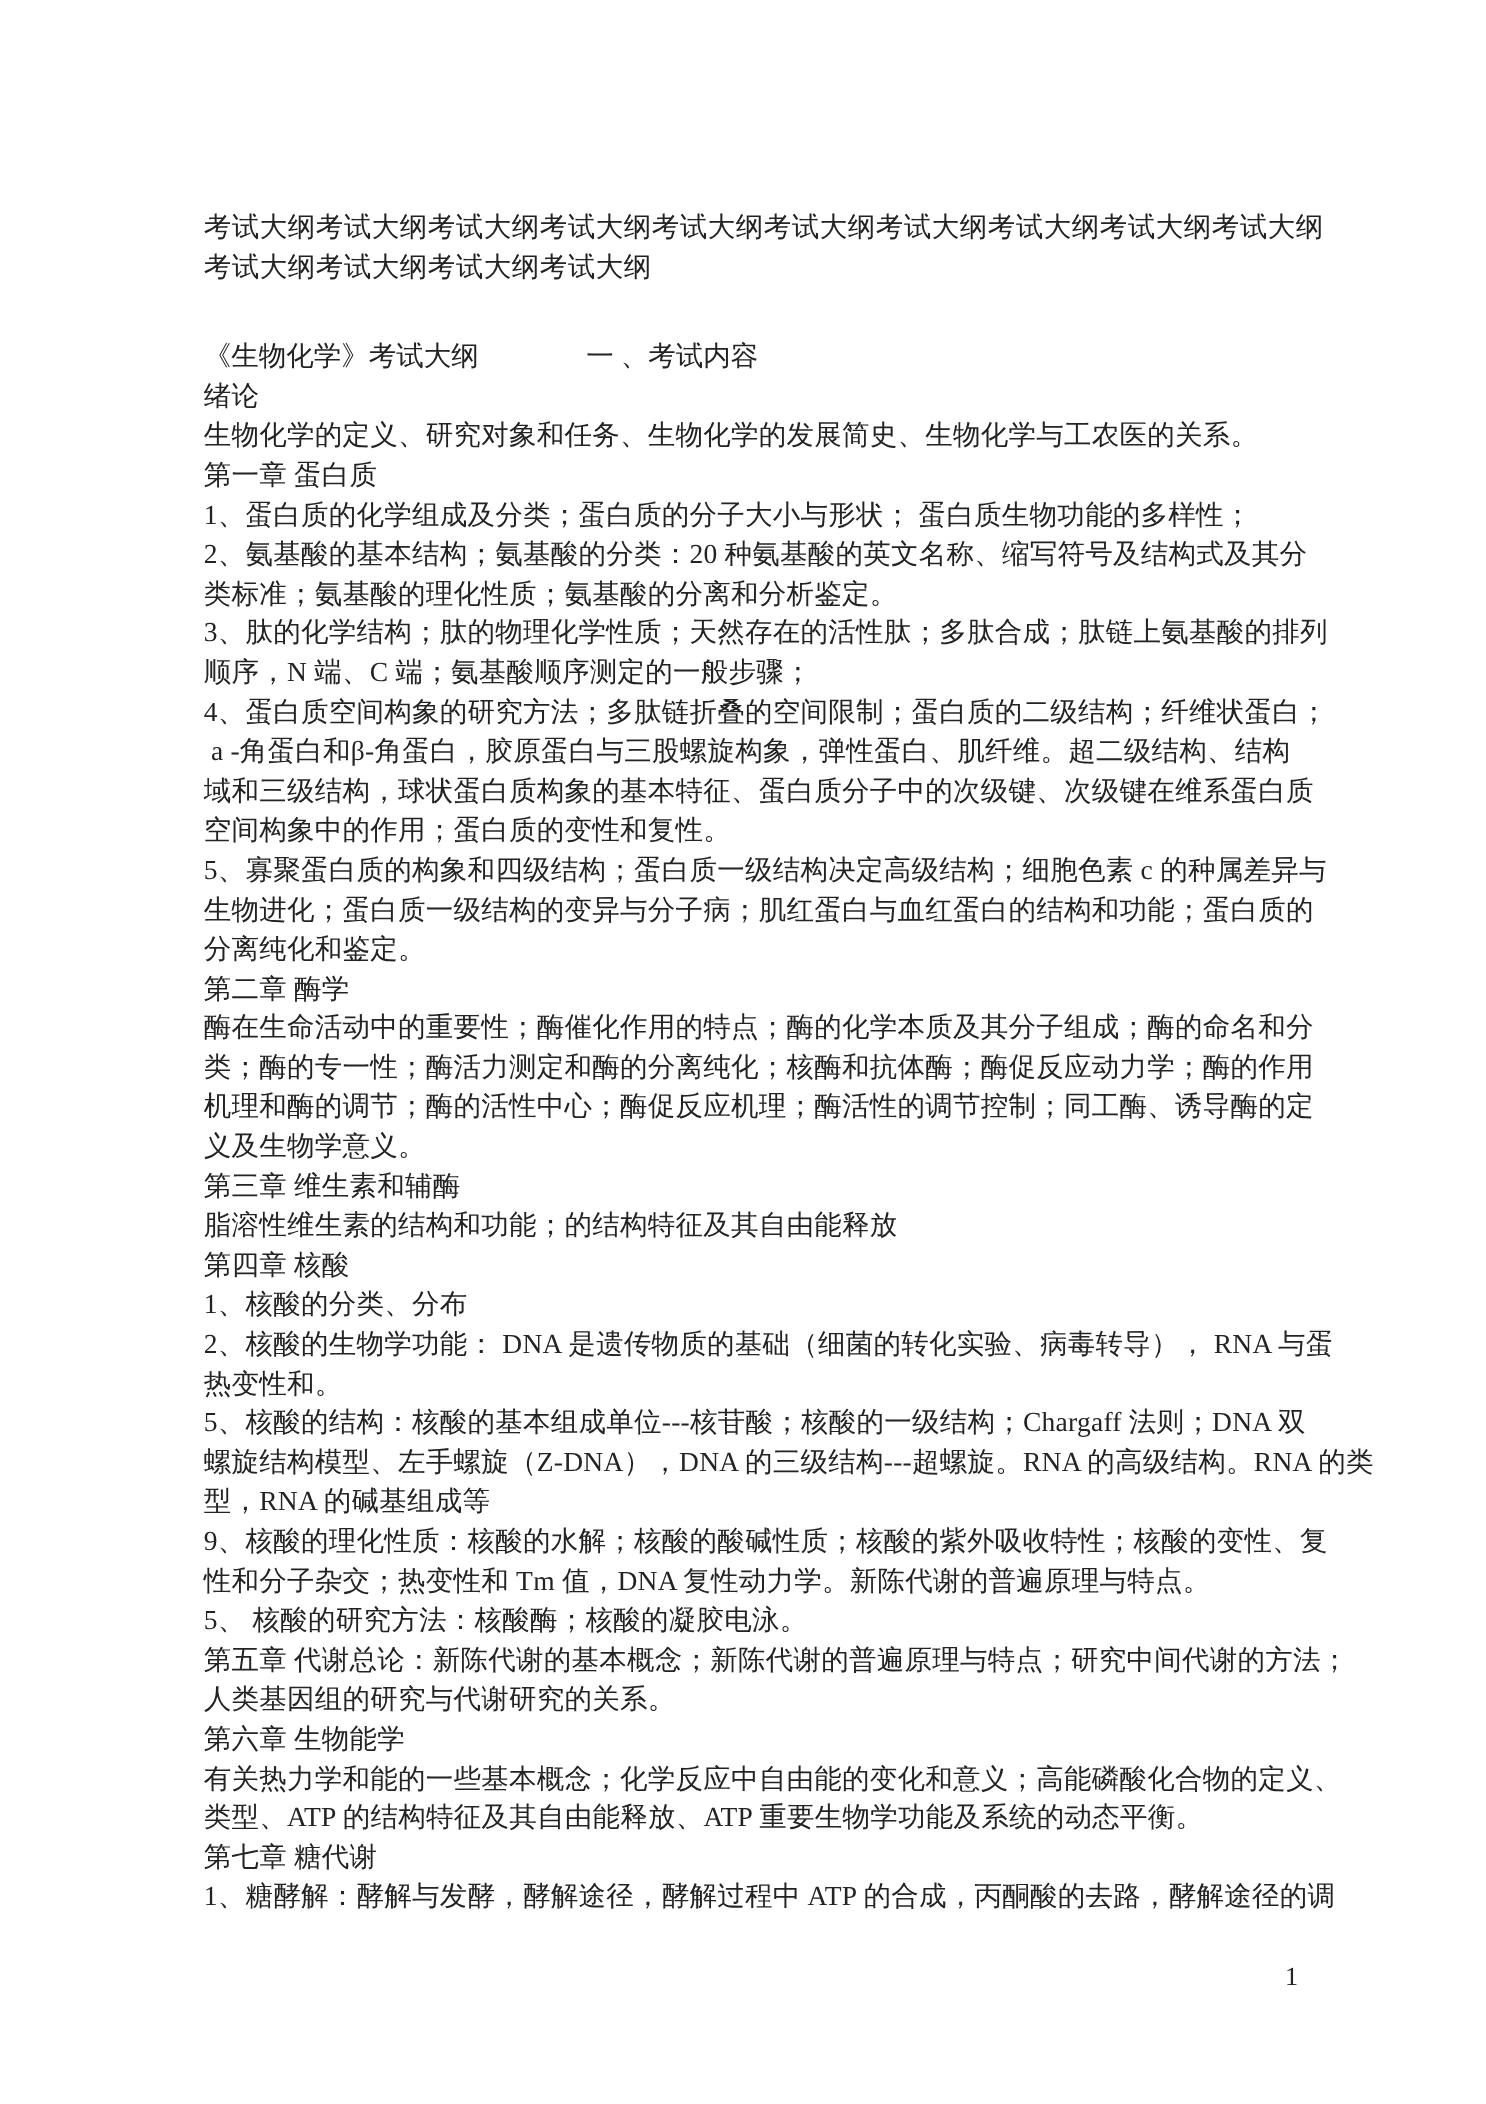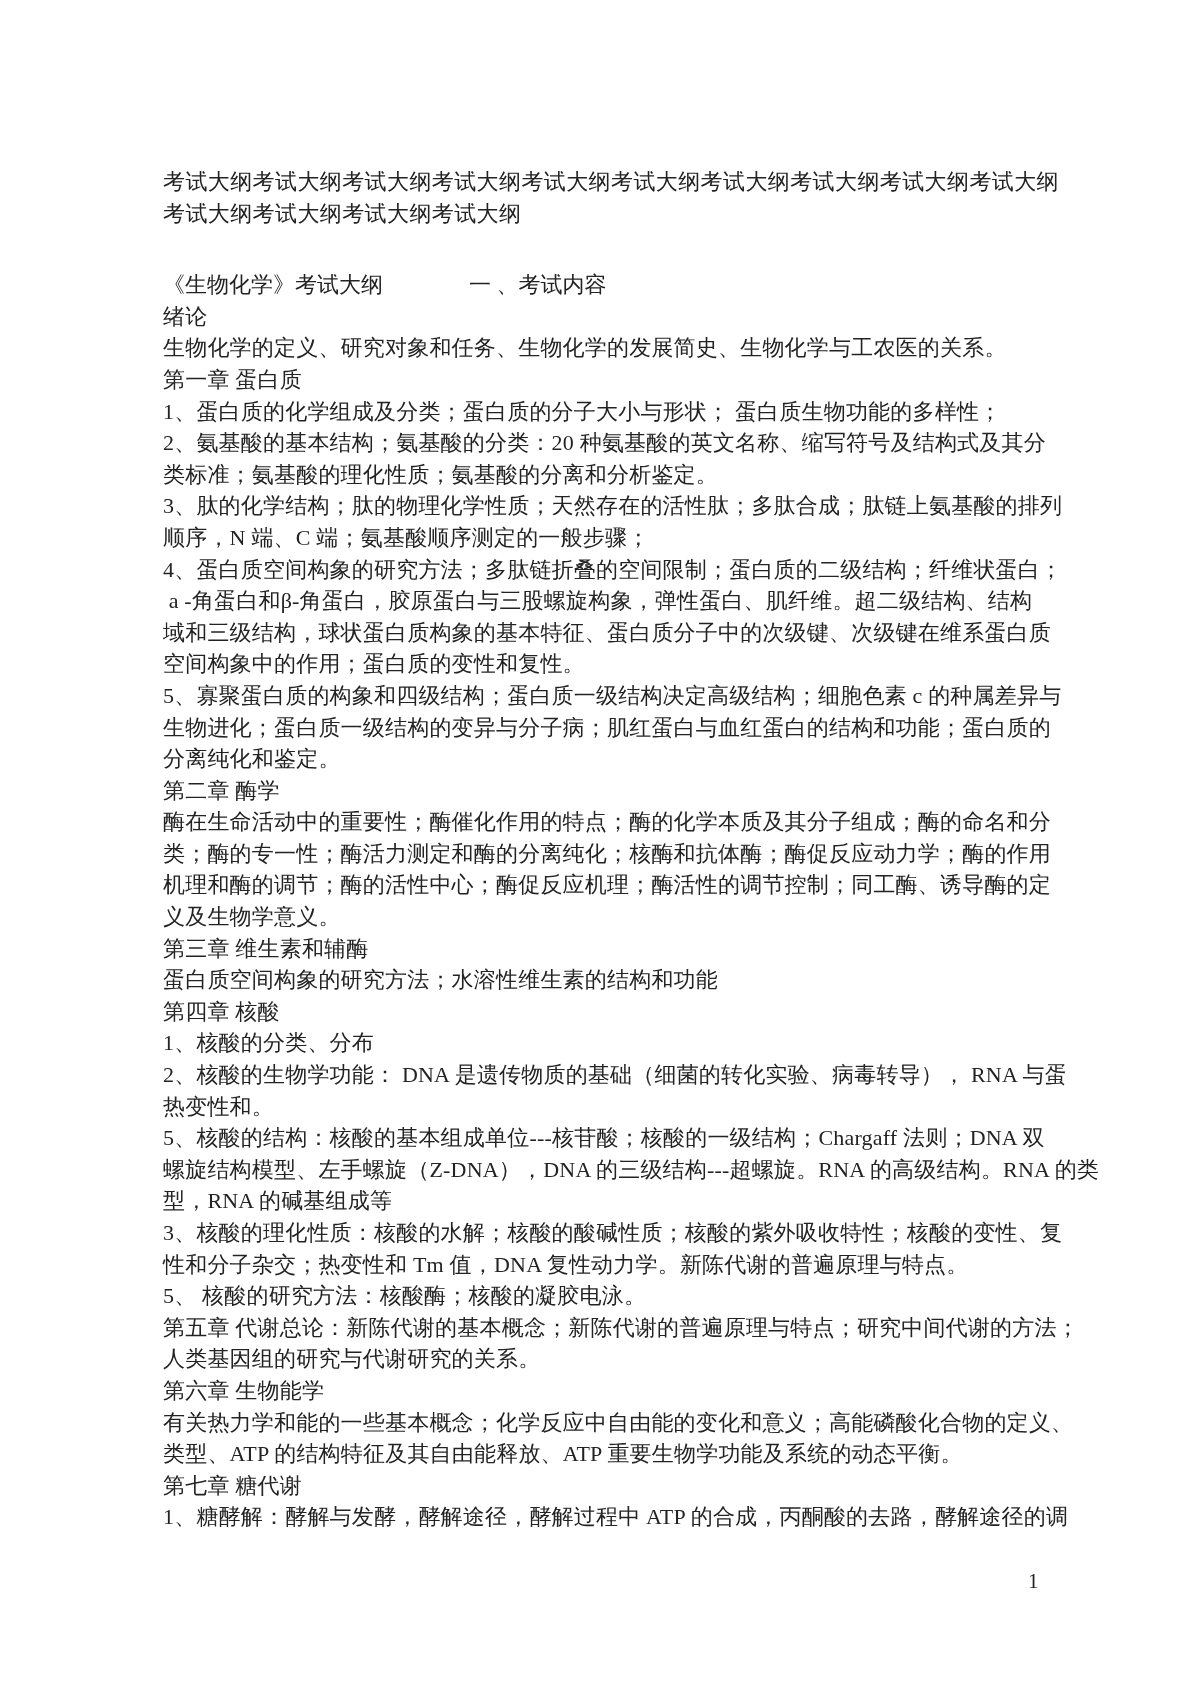--- a/index.html
+++ b/index.html
@@ -81,29 +81,29 @@
         <div class="line">空间构象中的作用；蛋白质的变性和复性。</div>
         <div class="line">5、寡聚蛋白质的构象和四级结构；蛋白质一级结构决定高级结构；细胞色素 c 的种属差异与</div>
         <div class="line">生物进化；蛋白质一级结构的变异与分子病；肌红蛋白与血红蛋白的结构和功能；蛋白质的</div>
         <div class="line">分离纯化和鉴定。</div>
         <div class="line">第二章 酶学</div>
         <div class="line">酶在生命活动中的重要性；酶催化作用的特点；酶的化学本质及其分子组成；酶的命名和分</div>
         <div class="line">类；酶的专一性；酶活力测定和酶的分离纯化；核酶和抗体酶；酶促反应动力学；酶的作用</div>
         <div class="line">机理和酶的调节；酶的活性中心；酶促反应机理；酶活性的调节控制；同工酶、诱导酶的定</div>
         <div class="line">义及生物学意义。</div>
         <div class="line">第三章 维生素和辅酶</div>
-        <div class="line">蛋白质空间构象的研究方法；水溶性维生素的结构和功能</div>
+        <div class="line">脂溶性维生素的结构和功能；的结构特征及其自由能释放</div>
         <div class="line">第四章 核酸</div>
         <div class="line">1、核酸的分类、分布</div>
         <div class="line">2、核酸的生物学功能： DNA 是遗传物质的基础（细菌的转化实验、病毒转导）， RNA 与蛋</div>
         <div class="line">热变性和。</div>
         <div class="line">5、核酸的结构：核酸的基本组成单位---核苷酸；核酸的一级结构；Chargaff 法则；DNA 双</div>
         <div class="line">螺旋结构模型、左手螺旋（Z-DNA），DNA 的三级结构---超螺旋。RNA 的高级结构。RNA 的类</div>
         <div class="line">型，RNA 的碱基组成等</div>
-        <div class="line">3、核酸的理化性质：核酸的水解；核酸的酸碱性质；核酸的紫外吸收特性；核酸的变性、复</div>
+        <div class="line">9、核酸的理化性质：核酸的水解；核酸的酸碱性质；核酸的紫外吸收特性；核酸的变性、复</div>
         <div class="line">性和分子杂交；热变性和 Tm 值，DNA 复性动力学。新陈代谢的普遍原理与特点。</div>
         <div class="line">5、 核酸的研究方法：核酸酶；核酸的凝胶电泳。</div>
         <div class="line">第五章 代谢总论：新陈代谢的基本概念；新陈代谢的普遍原理与特点；研究中间代谢的方法；</div>
         <div class="line">人类基因组的研究与代谢研究的关系。</div>
         <div class="line">第六章 生物能学</div>
         <div class="line">有关热力学和能的一些基本概念；化学反应中自由能的变化和意义；高能磷酸化合物的定义、</div>
         <div class="line">类型、ATP 的结构特征及其自由能释放、ATP 重要生物学功能及系统的动态平衡。</div>
         <div class="line">第七章 糖代谢</div>
         <div class="line">1、糖酵解：酵解与发酵，酵解途径，酵解过程中 ATP 的合成，丙酮酸的去路，酵解途径的调</div>
       </div>

